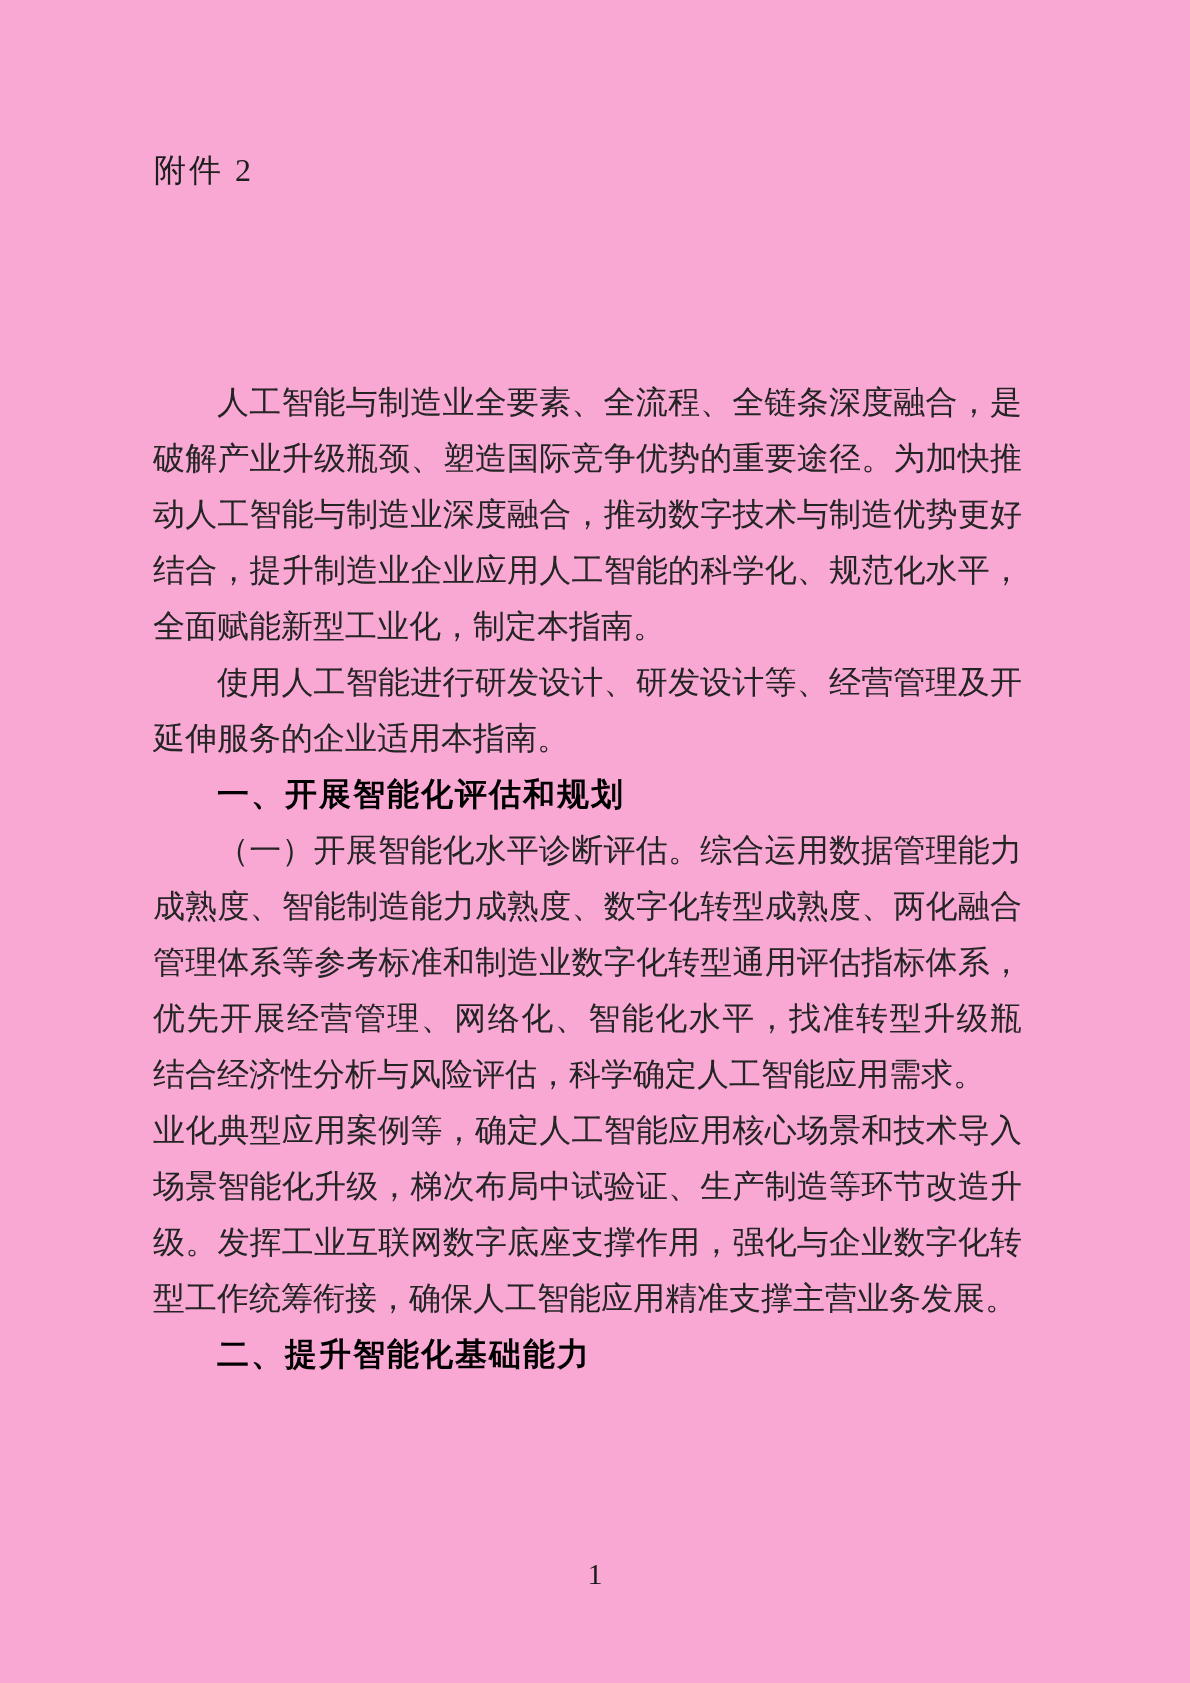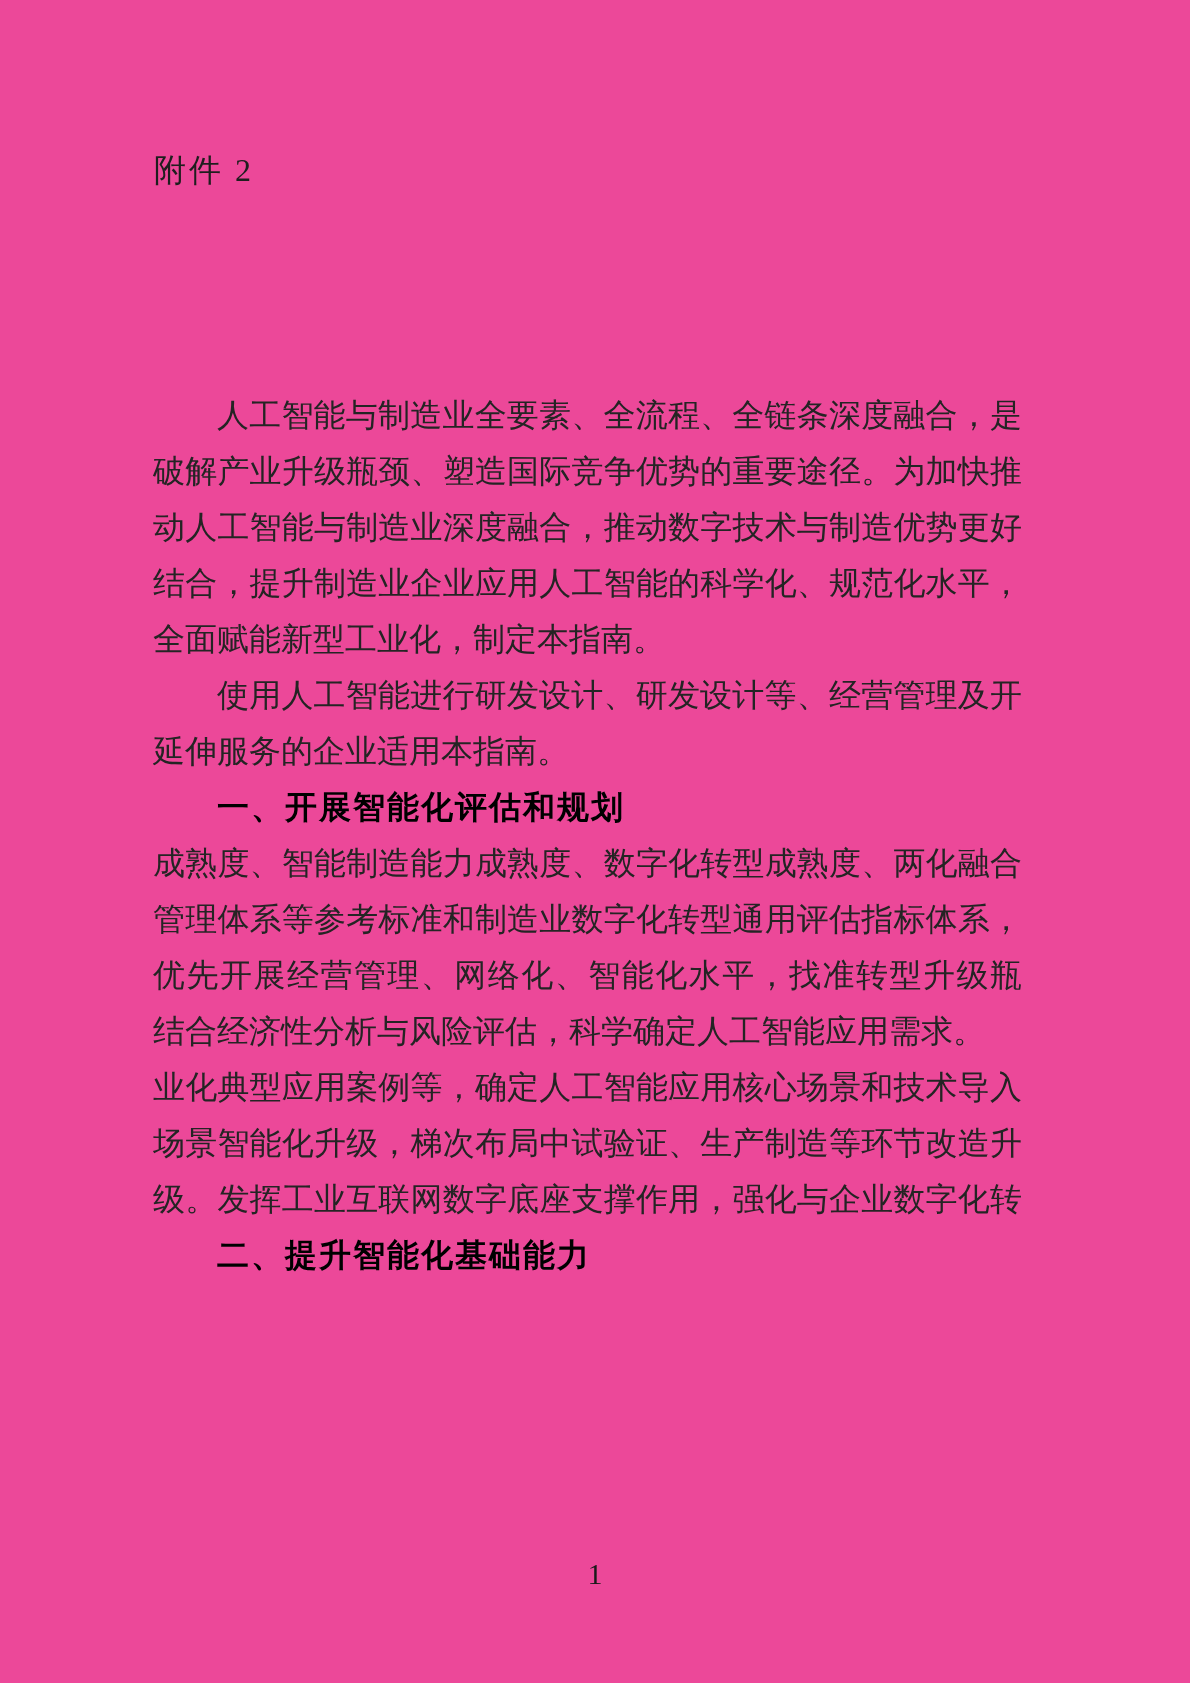--- a/index.html
+++ b/index.html
@@ -5,21 +5,21 @@
   html, body {
     margin: 0;
     padding: 0;
     background: #e8e8e8;
   }
   .page {
     position: relative;
     width: 1190px;
     height: 1683px;
     margin: 0 auto;
-    background: #ec4899;
+    background: #f9a8d4;
     font-family: "Liberation Serif", serif;
     color: #222222;
     overflow: hidden;
   }
   .attachment-label {
     position: absolute;
     left: 154px;
     top: 148px;
     font-size: 32px;
     line-height: 44px;
@@ -34,21 +34,21 @@
     text-align: center;
     font-size: 38px;
     line-height: 56px;
     font-weight: 700;
     color: #0d0d0d;
     letter-spacing: 0px;
   }
   .doc-body {
     position: absolute;
     left: 153px;
-    top: 387px;
+    top: 374px;
     width: 869px;
   }
   .line {
     height: 56px;
     line-height: 56px;
     font-size: 32px;
     color: #242424;
     text-align: justify;
     text-justify: inter-character;
     overflow: hidden;
@@ -90,25 +90,27 @@
 
   <div class="doc-body">
       <div class="line indent fill">人工智能与制造业全要素、全流程、全链条深度融合，是</div>
       <div class="line fill">破解产业升级瓶颈、塑造国际竞争优势的重要途径。为加快推</div>
       <div class="line fill">动人工智能与制造业深度融合，推动数字技术与制造优势更好</div>
       <div class="line fill">结合，提升制造业企业应用人工智能的科学化、规范化水平，</div>
       <div class="line nofill">全面赋能新型工业化，制定本指南。</div>
       <div class="line indent fill">使用人工智能进行研发设计、研发设计等、经营管理及开展</div>
       <div class="line nofill">延伸服务的企业适用本指南。</div>
       <div class="line heading indent nofill">一、开展智能化评估和规划</div>
+      <div class="line indent fill">（一）开展智能化水平诊断评估。综合运用数据管理能力</div>
       <div class="line fill">成熟度、智能制造能力成熟度、数字化转型成熟度、两化融合</div>
       <div class="line fill">管理体系等参考标准和制造业数字化转型通用评估指标体系，</div>
       <div class="line fill">优先开展经营管理、网络化、智能化水平，找准转型升级瓶颈。</div>
       <div class="line nofill">结合经济性分析与风险评估，科学确定人工智能应用需求。</div>
       <div class="line fill">业化典型应用案例等，确定人工智能应用核心场景和技术导入</div>
       <div class="line fill">场景智能化升级，梯次布局中试验证、生产制造等环节改造升</div>
       <div class="line fill">级。发挥工业互联网数字底座支撑作用，强化与企业数字化转</div>
+      <div class="line nofill">型工作统筹衔接，确保人工智能应用精准支撑主营业务发展。</div>
       <div class="line heading indent nofill">二、提升智能化基础能力</div>
     </div>
 
   <div class="page-number">1</div>
 
 </div>
 
 </body></html>

